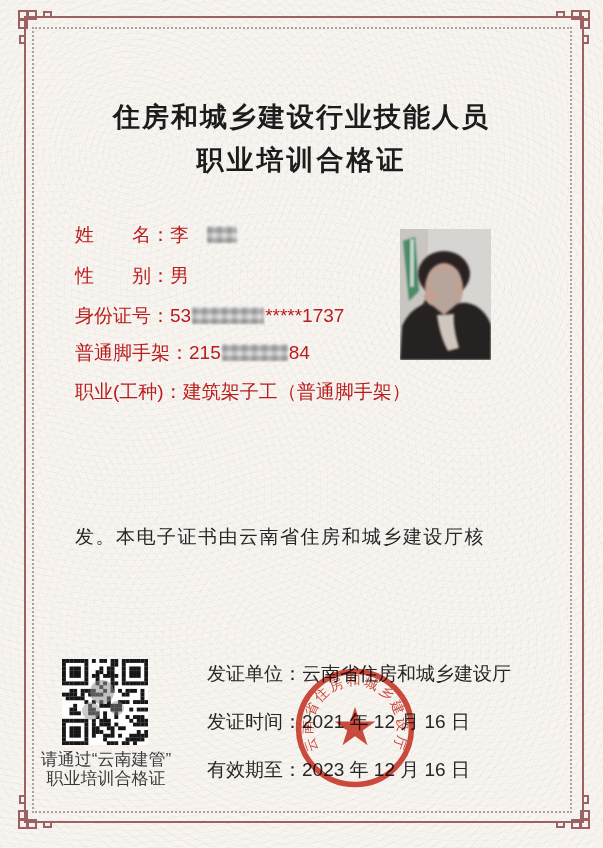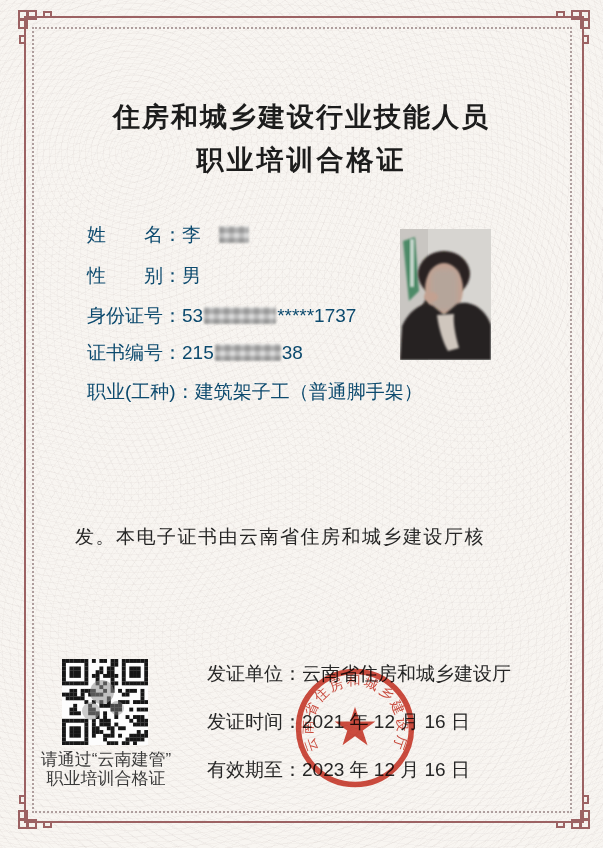--- a/index.html
+++ b/index.html
@@ -15,21 +15,21 @@
   .frame-dotted{position:absolute;left:32px;top:27px;right:31px;bottom:35px;border:2px dotted rgba(158,138,138,.8);}
   .corner{position:absolute;width:48px;height:48px;}
   .tl{left:15px;top:7px}
   .tr{right:10px;top:7px;transform:scaleX(-1)}
   .bl{left:15px;bottom:16px;transform:scaleY(-1)}
   .br{right:10px;bottom:16px;transform:scale(-1,-1)}
   .title{position:absolute;left:0;right:0;text-align:center;font-family:"Liberation Serif",serif;
          font-weight:bold;color:#1c1c1c;}
   .t1{top:99px;font-size:27px;letter-spacing:2px;}
   .t2{top:142px;font-size:27px;letter-spacing:3px;}
-  .row{position:absolute;left:75px;font-size:19px;white-space:nowrap;color:#0c4a6e;margin-left:12px;}
+  .row{position:absolute;left:75px;font-size:19px;white-space:nowrap;color:#b91c1c;}
   .r-name{top:222px}.r-gender{top:263px}.r-id{top:303px}.r-cert{top:340px}.r-occ{top:379px}.r-unit{top:416px}
   .redact{display:inline-block;height:17px;vertical-align:-2px;border-radius:1px;
     background:repeating-linear-gradient(90deg,#c7c7c7 0 5px,#e2e2e2 5px 10px),
                repeating-linear-gradient(0deg,rgba(160,160,160,.6) 0 5px,rgba(235,235,235,.6) 5px 10px);
     background-blend-mode:multiply;filter:blur(1px);}
   .rd-name{width:30px;margin-left:18px}
   .rd-id{width:72px;margin:0 1px}
   .rd-cert{width:66px;margin:0 1px}
   .photo{position:absolute;left:400px;top:229px;width:91px;height:131px;}
   .para{position:absolute;left:75px;top:518px;width:470px;font-size:19px;line-height:38px;
@@ -93,21 +93,21 @@
   <div class="row r-name">
     <span>姓　　名：</span><span>李</span><span class="redact rd-name"></span>
   </div>
   <div class="row r-gender">
     <span>性　　别：</span><span>男</span>
   </div>
   <div class="row r-id">
     <span>身份证号：</span><span>53</span><span class="redact rd-id"></span><span>*****1737</span>
   </div>
   <div class="row r-cert">
-    <span>证书编号：</span><span>215</span><span class="redact rd-cert"></span><span>38</span>
+    <span>普通脚手架：</span><span>215</span><span class="redact rd-cert"></span><span>84</span>
   </div>
   <div class="row r-occ">
     <span>职业(工种)：</span><span>建筑架子工（普通脚手架）</span>
   </div>
 
   <svg class="photo" viewBox="0 0 91 131">
     <defs>
       <filter id="pb1">
           <feGaussianBlur stdDeviation="1.3"></feGaussianBlur>
         </filter>

